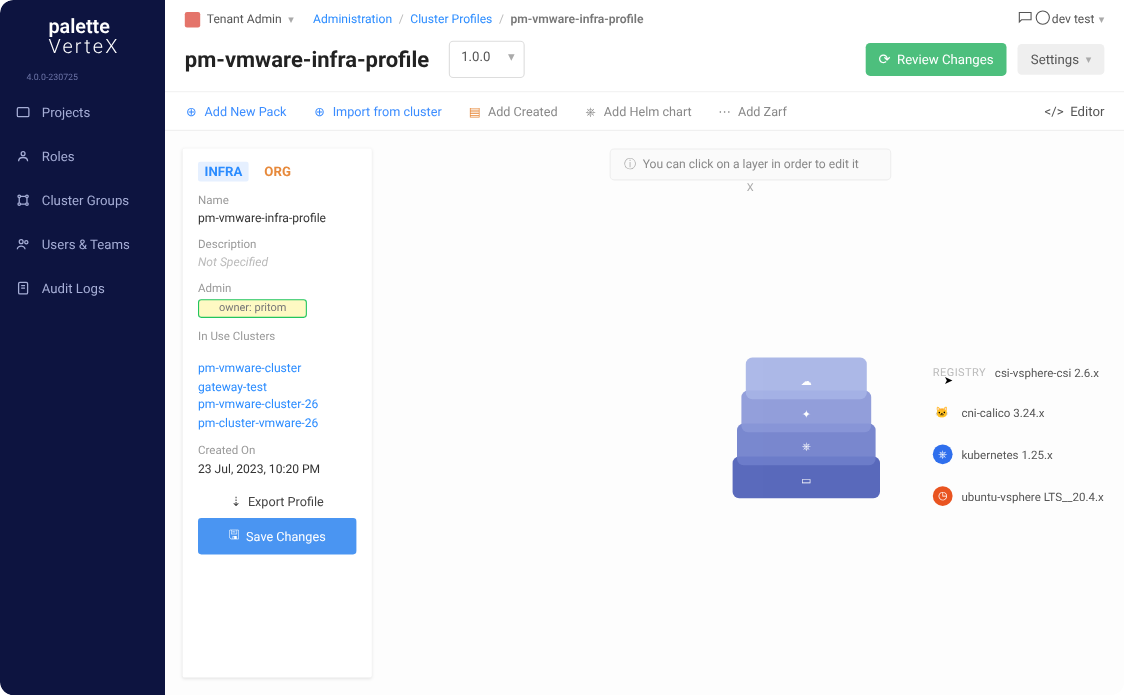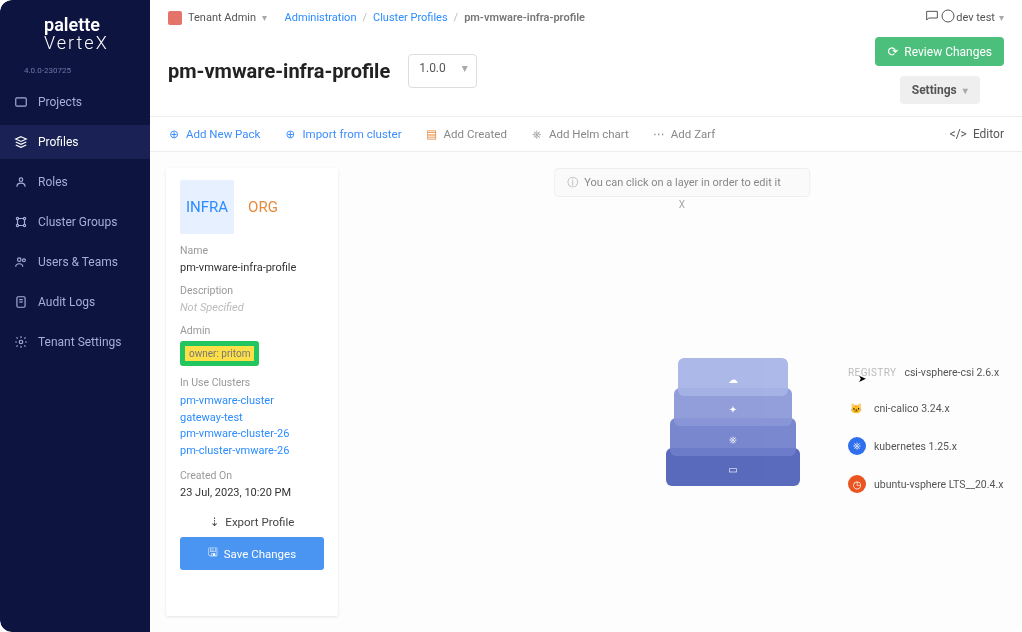--- a/index.html
+++ b/index.html
@@ -56,31 +56,31 @@
 }
 .titlebar-left { display:flex; align-items:center; gap:18px; }
 .page-title { font-size:20px; font-weight:700; color:#222; }
 .version-sel {
   border:1px solid #ddd; border-radius:4px;
   padding:6px 30px 12px 10px;
   font-size:12px; color:#555;
   position:relative; background:#fff;
 }
 .version-sel::after { content:"▾"; position:absolute; right:8px; color:#aaa; }
-.titlebar-right { display:flex; align-items:center; gap:10px;flex-direction:column; }
+.titlebar-right { display:flex; align-items:center; gap:10px; }
 .review-btn {
   background:#4dbf7d; color:#fff;
   padding:7px 12px; border-radius:4px;
   font-size:12px; display:flex; align-items:center; gap:6px;
   cursor:pointer;
 }
 .review-btn::before { content:"⟳"; font-size:13px; }
 .settings-btn {
   background:#efefef; border-radius:4px; padding:7px 12px;
-  font-size:12px; color:#555; display:flex; align-items:center; gap:6px; cursor:pointer;font-weight:bold;
+  font-size:12px; color:#555; display:flex; align-items:center; gap:6px; cursor:pointer;
 }
 
 .toolbar {
   display:flex; align-items:center; justify-content:space-between;
   padding:10px 18px;
   border-bottom:1px solid #eee;
   background:#fff;
 }
 .toolbar-left { display:flex; align-items:center; gap:24px; }
 .tool-item { display:flex; align-items:center; gap:6px; font-size:11.5px; color:#888; cursor:pointer; }
@@ -92,33 +92,33 @@
 
 .side-card {
   width:172px; background:#fff;
   box-shadow:0 1px 3px rgba(0,0,0,.1);
   border-radius:2px;
   padding:12px 14px;
   font-size:11px;
   color:#444;
 }
 .badges { display:flex; gap:8px; margin-bottom:10px; }
-.badge { font-size:15px; font-weight:400; padding:18px 6px; border-radius:2px; }
+.badge { font-size:12px; font-weight:700; padding:2px 6px; border-radius:2px; }
 .badge.infra { color:#2b8cff; background:#e6f0ff; }
 .badge.org { color:#e7893b; }
 .field-label { color:#999; font-size:10.5px; margin-top:10px; }
 .field-value { margin-top:4px; color:#333; }
 .not-specified { font-style:italic; color:#bbb; }
 .tag-chip {
   display:inline-block; margin-top:4px;
   font-size:10px; color:#777;
-  background:#fde047; border:5px solid #22c55e;
-  padding:2px 4px; border-radius:3px;
-}
-.link-list { margin-top:4px; }
+  background:#fef9c3; border:1px solid #22c55e;
+  padding:2px 18px; border-radius:3px;
+}
+.link-list { margin-top:15px; }
 .link-list div { color:#2b8cff; font-size:11px; line-height:1.5; cursor:pointer; }
 .export-link { text-align:center; color:#444; margin:16px 0 8px; display:flex; justify-content:center; align-items:center; gap:6px; cursor:pointer; font-size:11.5px; }
 .save-btn {
   background:#4a95f2; color:#fff;
   text-align:center; padding:7px 0;
   border-radius:3px; font-size:11.5px;
   display:flex; justify-content:center; align-items:center; gap:6px;
   cursor:pointer;
 }
 
@@ -182,28 +182,20 @@
     </div>
     <div class="version">4.0.0-230725</div>
 
     <div class="nav-item">
       <span class="nav-icon">
           <svg viewBox="0 0 24 24">
             <rect x="3" y="5" width="18" height="14" rx="2"></rect>
           </svg>
         </span>
       <span>Projects</span>
-    </div>
-    <div class="nav-item active">
-      <span class="nav-icon">
-          <svg viewBox="0 0 24 24">
-            <path d="M12 3l9 4-9 4-9-4 9-4zM3 12l9 4 9-4M3 17l9 4 9-4"></path>
-          </svg>
-        </span>
-      <span>Profiles</span>
     </div>
     <div class="nav-item">
       <span class="nav-icon">
           <svg viewBox="0 0 24 24">
             <circle cx="12" cy="8" r="3"></circle>
             <path d="M5 20c0-4 3-6 7-6s7 2 7 6"></path>
           </svg>
         </span>
       <span>Roles</span>
     </div>
@@ -231,29 +223,20 @@
     </div>
     <div class="nav-item">
       <span class="nav-icon">
           <svg viewBox="0 0 24 24">
             <rect x="5" y="3" width="14" height="18" rx="2"></rect>
             <line x1="9" y1="8" x2="15" y2="8"></line>
             <line x1="9" y1="12" x2="15" y2="12"></line>
           </svg>
         </span>
       <span>Audit Logs</span>
-    </div>
-    <div class="nav-item">
-      <span class="nav-icon">
-          <svg viewBox="0 0 24 24">
-            <circle cx="12" cy="12" r="3"></circle>
-            <path d="M12 2v3M12 19v3M4.2 4.2l2.1 2.1M17.7 17.7l2.1 2.1M2 12h3M19 12h3M4.2 19.8l2.1-2.1M17.7 6.3l2.1-2.1"></path>
-          </svg>
-        </span>
-      <span>Tenant Settings</span>
     </div>
   </div>
 
   <div class="main">
 
     <div class="topbar">
       <div class="topbar-left">
         <span class="tenant-ico"></span>
         <span style="color:#555;">Tenant Admin</span>
         <span class="chev">▾</span>

